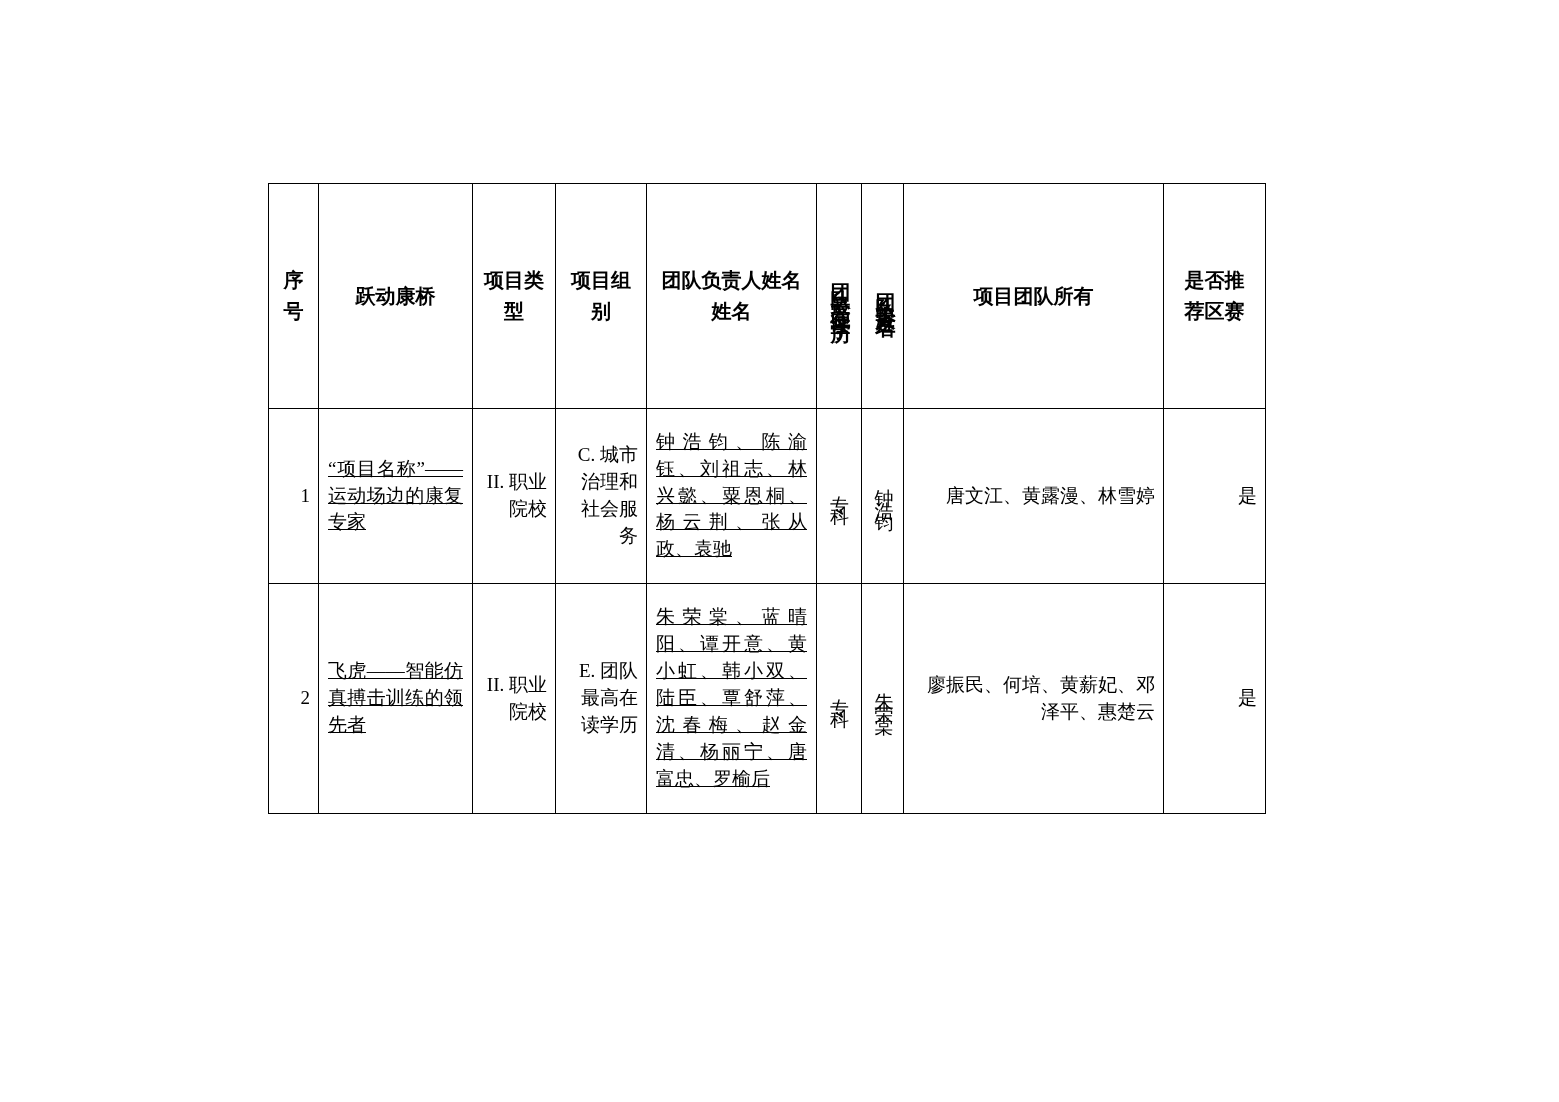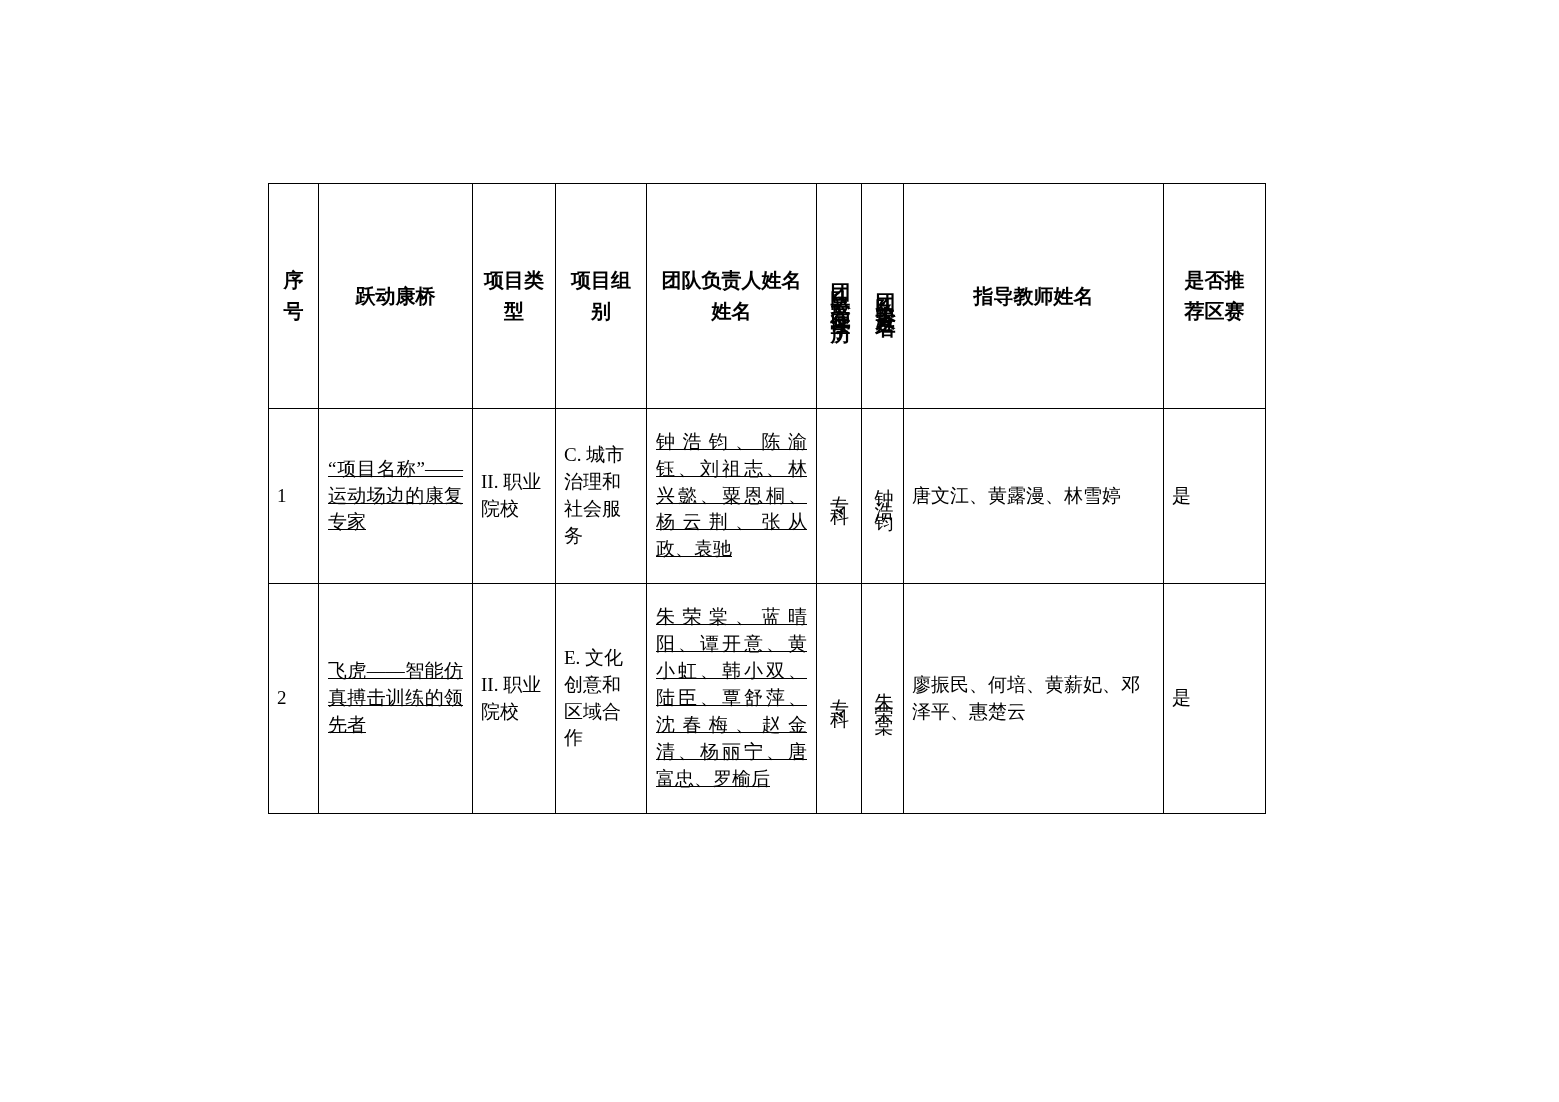--- a/index.html
+++ b/index.html
@@ -36,21 +36,21 @@
     white-space: pre-line;
   }
   .doc-table td {
     font-size: 19px;
     line-height: 1.42;
   }
   tr.header-row   { height: 225px; }
   tr.data-row-1   { height: 175px; }
   tr.data-row-2   { height: 230px; }
 
-  td.c-center { text-align: left; margin-top: 18px; }
+  td.c-center { text-align: right; margin-top: 18px; }
   td.c-justify {
     text-align: justify;
     text-align-last: left;
     padding: 6px 9px;
     text-decoration: underline;
   }
   
   .v-wrap {
     text-align: center;
   }
@@ -86,42 +86,42 @@
 号</th>
         <th>跃动康桥</th>
         <th>项目类
 型</th>
         <th>项目组
 别</th>
         <th>团队负责人姓名
 姓名</th>
         <th class="v-wrap"><span class="v-text">团队最高在读学历</span></th>
         <th class="v-wrap vh-tight"><span class="v-text">团队负责人姓名</span></th>
-        <th>指导教师姓名</th>
+        <th>项目团队所有</th>
         <th>是否推
 荐区赛</th>
       </tr>
     </thead>
     <tbody>
       <tr class="data-row-1">
         <td class="c-center">1</td>
         <td class="c-justify">“项目名称”——运动场边的康复专家</td>
         <td class="c-center">II. 职业院校</td>
         <td class="c-center">C. 城市治理和社会服务</td>
         <td class="c-justify">钟浩钧、陈渝钰、刘祖志、林兴懿、粟恩桐、杨云荆、张从政、袁驰</td>
         <td class="v-wrap"><span class="v-text">专科</span></td>
         <td class="v-wrap"><span class="v-text">钟浩钧</span></td>
         <td class="c-center">唐文江、黄露漫、林雪婷</td>
         <td class="c-center">是</td>
       </tr>
       <tr class="data-row-2">
         <td class="c-center">2</td>
         <td class="c-justify">飞虎——智能仿真搏击训练的领先者</td>
         <td class="c-center">II. 职业院校</td>
-        <td class="c-center">E. 文化创意和区域合作</td>
+        <td class="c-center">E. 团队最高在读学历</td>
         <td class="c-justify">朱荣棠、蓝晴阳、谭开意、黄小虹、韩小双、陆臣、覃舒萍、沈春梅、赵金清、杨丽宁、唐富忠、罗榆后</td>
         <td class="v-wrap"><span class="v-text">专科</span></td>
         <td class="v-wrap"><span class="v-text">朱荣棠</span></td>
         <td class="c-center">廖振民、何培、黄薪妃、邓泽平、惠楚云</td>
         <td class="c-center">是</td>
       </tr>
     </tbody>
   </table>
 </div>
 

